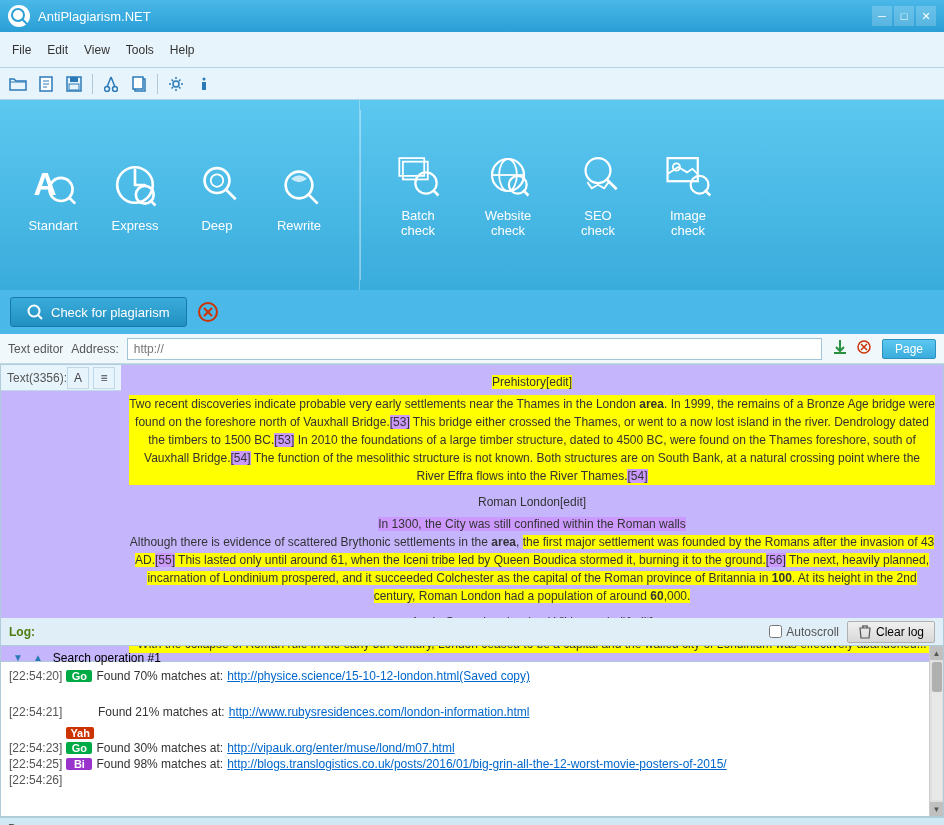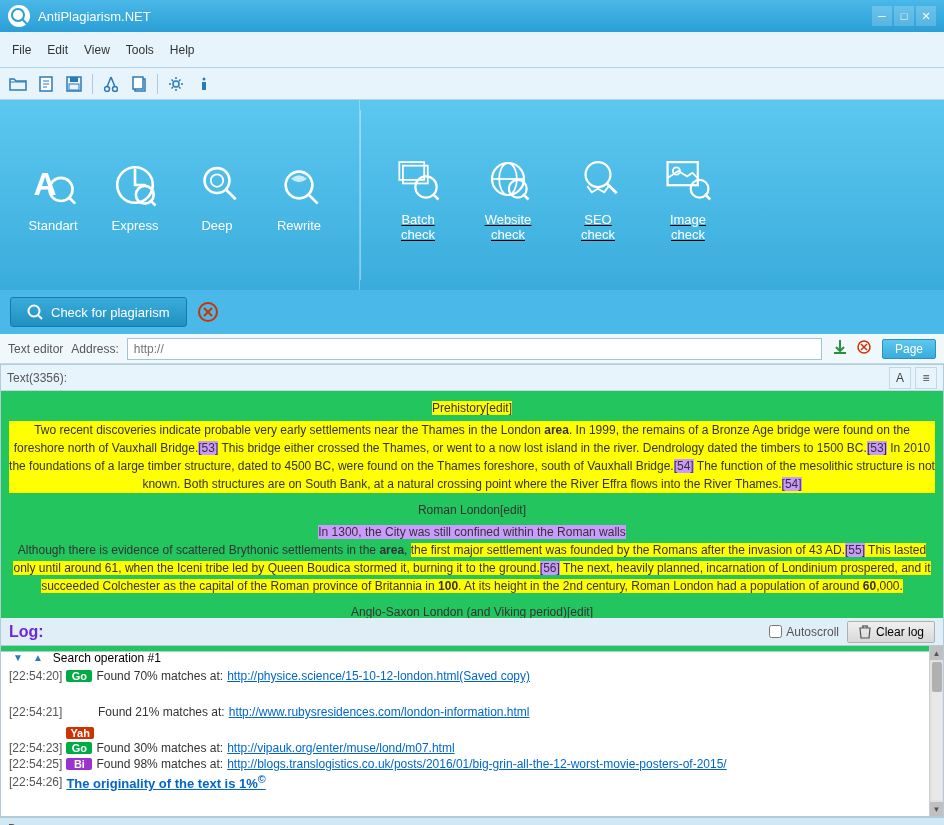--- a/index.html
+++ b/index.html
@@ -103,26 +103,25 @@
     }
     .mode-icon {
       width: 54px; height: 54px;
       display: flex; align-items: center; justify-content: center;
       position: relative;
     }
     .mode-label { font-size: 13px; color: white; }
 
     .check-mode-right {
       display: flex;
-      align-items: flex-end;
+      align-items: flex-start;
       padding: 8px 12px;
       gap: 0;
       flex: 1;
       background: linear-gradient(to bottom, #5cc8f0, #3aacdc);
-      text-decoration: underline;
     }
     .check-mode-right-btn {
       display: flex;
       flex-direction: column;
       align-items: center;
       justify-content: center;
       width: 90px;
       height: 170px;
       background: none;
       border: none;
@@ -219,45 +218,45 @@
       line-height: 1.5;
       overflow-y: auto;
       flex: 1;
       color: #333;
       text-align: center;
     }
 
     .highlight-yellow { background: #ffff00; }
     .highlight-purple { background: #cc99ff; }
     .editor-panel {
-      background: #22c55e;
+      background: #c4b5fd;
       border: 1px solid #b0ccd8;
       flex: 1;
       display: flex;
-      flex-direction: column;
+      flex-direction: row;
     }
 
     
     .log-area {
       background: white;
       border: 1px solid #b0ccd8;
       height: 200px;
       display: flex;
       flex-direction: column;
     }
     .log-header {
       background: #e0eef8;
       border-bottom: 1px solid #b0ccd8;
       height: 28px;
       display: flex;
       align-items: center;
       padding: 0 8px;
       gap: 8px;
     }
-    .log-label { font-size: 16px; color: #6d28d9; font-weight: bold; flex: 1; }
+    .log-label { font-size: 12px; color: #4d7c0f; font-weight: bold; flex: 1; }
     .autoscroll-check {
       display: flex; align-items: center; gap: 4px; font-size: 12px; color: #555;
     }
     .clear-log-btn {
       background: linear-gradient(to bottom, #f0f0f0, #d8d8d8);
       border: 1px solid #b0b0b0;
       padding: 3px 10px;
       cursor: pointer;
       font-size: 12px;
       display: flex; align-items: center; gap: 4px;
@@ -613,23 +612,20 @@
 
       <div class="log-entry">
         <span class="log-time">[22:54:25]</span>
         <span class="log-badge badge-bi">Bi</span>
         <span class="log-matches">Found 98% matches at:</span>
         <a class="log-link">http://blogs.translogistics.co.uk/posts/2016/01/big-grin-all-the-12-worst-movie-posters-of-2015/</a>
       </div>
 
       <div class="log-entry">
         <span class="log-time">[22:54:26]</span>
-        <span style="color:#0066cc; font-weight:bold; font-size:13px; text-decoration:underline; cursor:pointer;">
-          <span>The originality of the text is 1%</span><sup>©</sup>
-        </span>
       </div>
     </div>
 
     <div style="width:14px; background:#e0e0e0; border-left:1px solid #ccc; display:flex; flex-direction:column; align-items:center;">
       <button style="width:14px;height:14px;background:#c0c0c0;border:none;cursor:pointer;font-size:8px;color:#555;">▲</button>
       <div style="flex:1;width:10px;background:#e8e8e8;margin:2px auto;">
         <div style="width:10px;height:30px;background:#b0b0b0;border-radius:2px;"></div>
       </div>
       <button style="width:14px;height:14px;background:#c0c0c0;border:none;cursor:pointer;font-size:8px;color:#555;">▼</button>
     </div>

